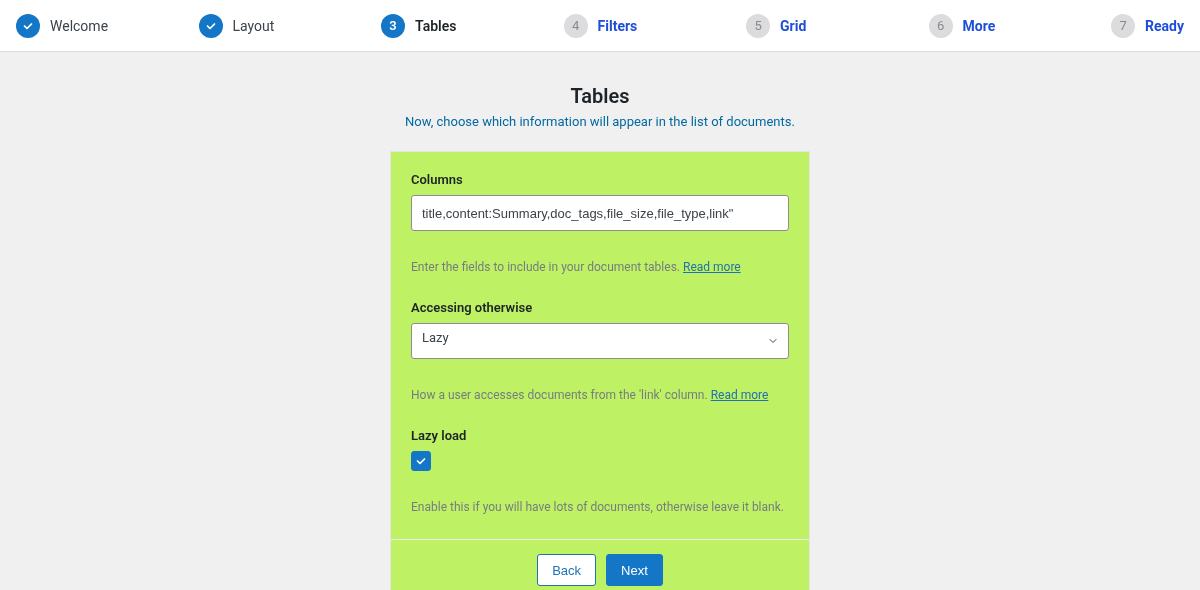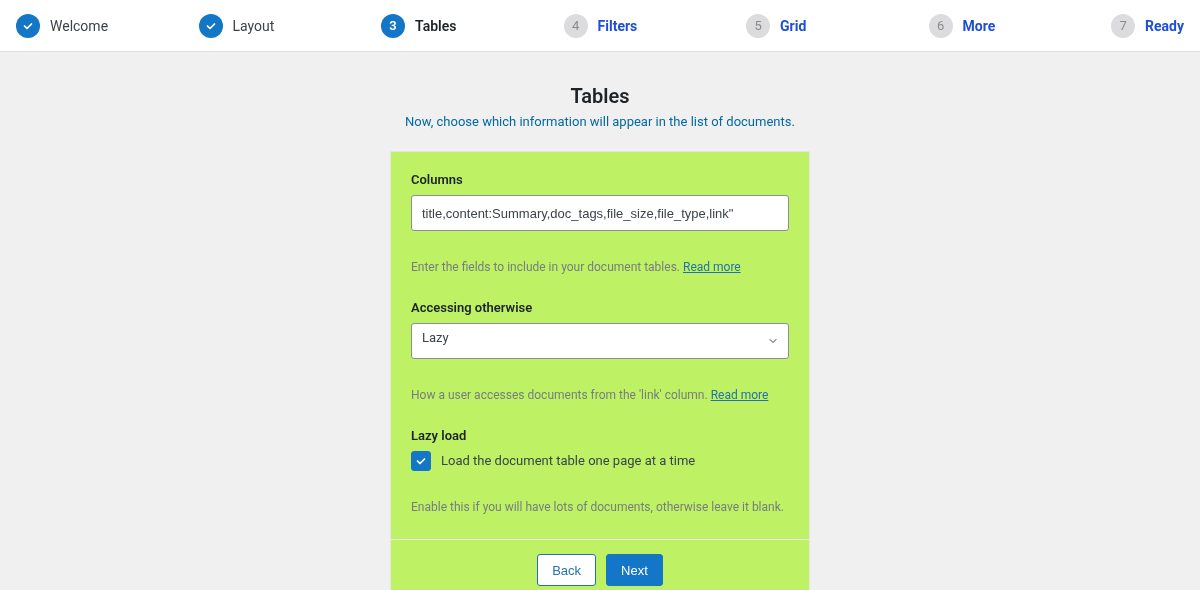--- a/index.html
+++ b/index.html
@@ -285,21 +285,20 @@
       </div>
 
       <div class="field-block" style="margin-bottom:16px;">
         <label class="field-label">Lazy load</label>
         <div class="checkbox-row">
           <div class="checkbox">
             <svg width="12" height="12" viewBox="0 0 24 24" fill="none" stroke="#fff" stroke-width="3.5" stroke-linecap="round" stroke-linejoin="round">
                 <polyline points="5 12 10 17 19 8"></polyline>
               </svg>
           </div>
-          <span class="checkbox-label">Load the document table one page at a time</span>
         </div>
         <p class="help-text">Enable this if you will have lots of documents, otherwise leave it blank.</p>
       </div>
 
     </div>
     <div class="card-footer">
       <button class="btn btn-secondary">Back</button>
       <button class="btn btn-primary">Next</button>
     </div>
   </div>

